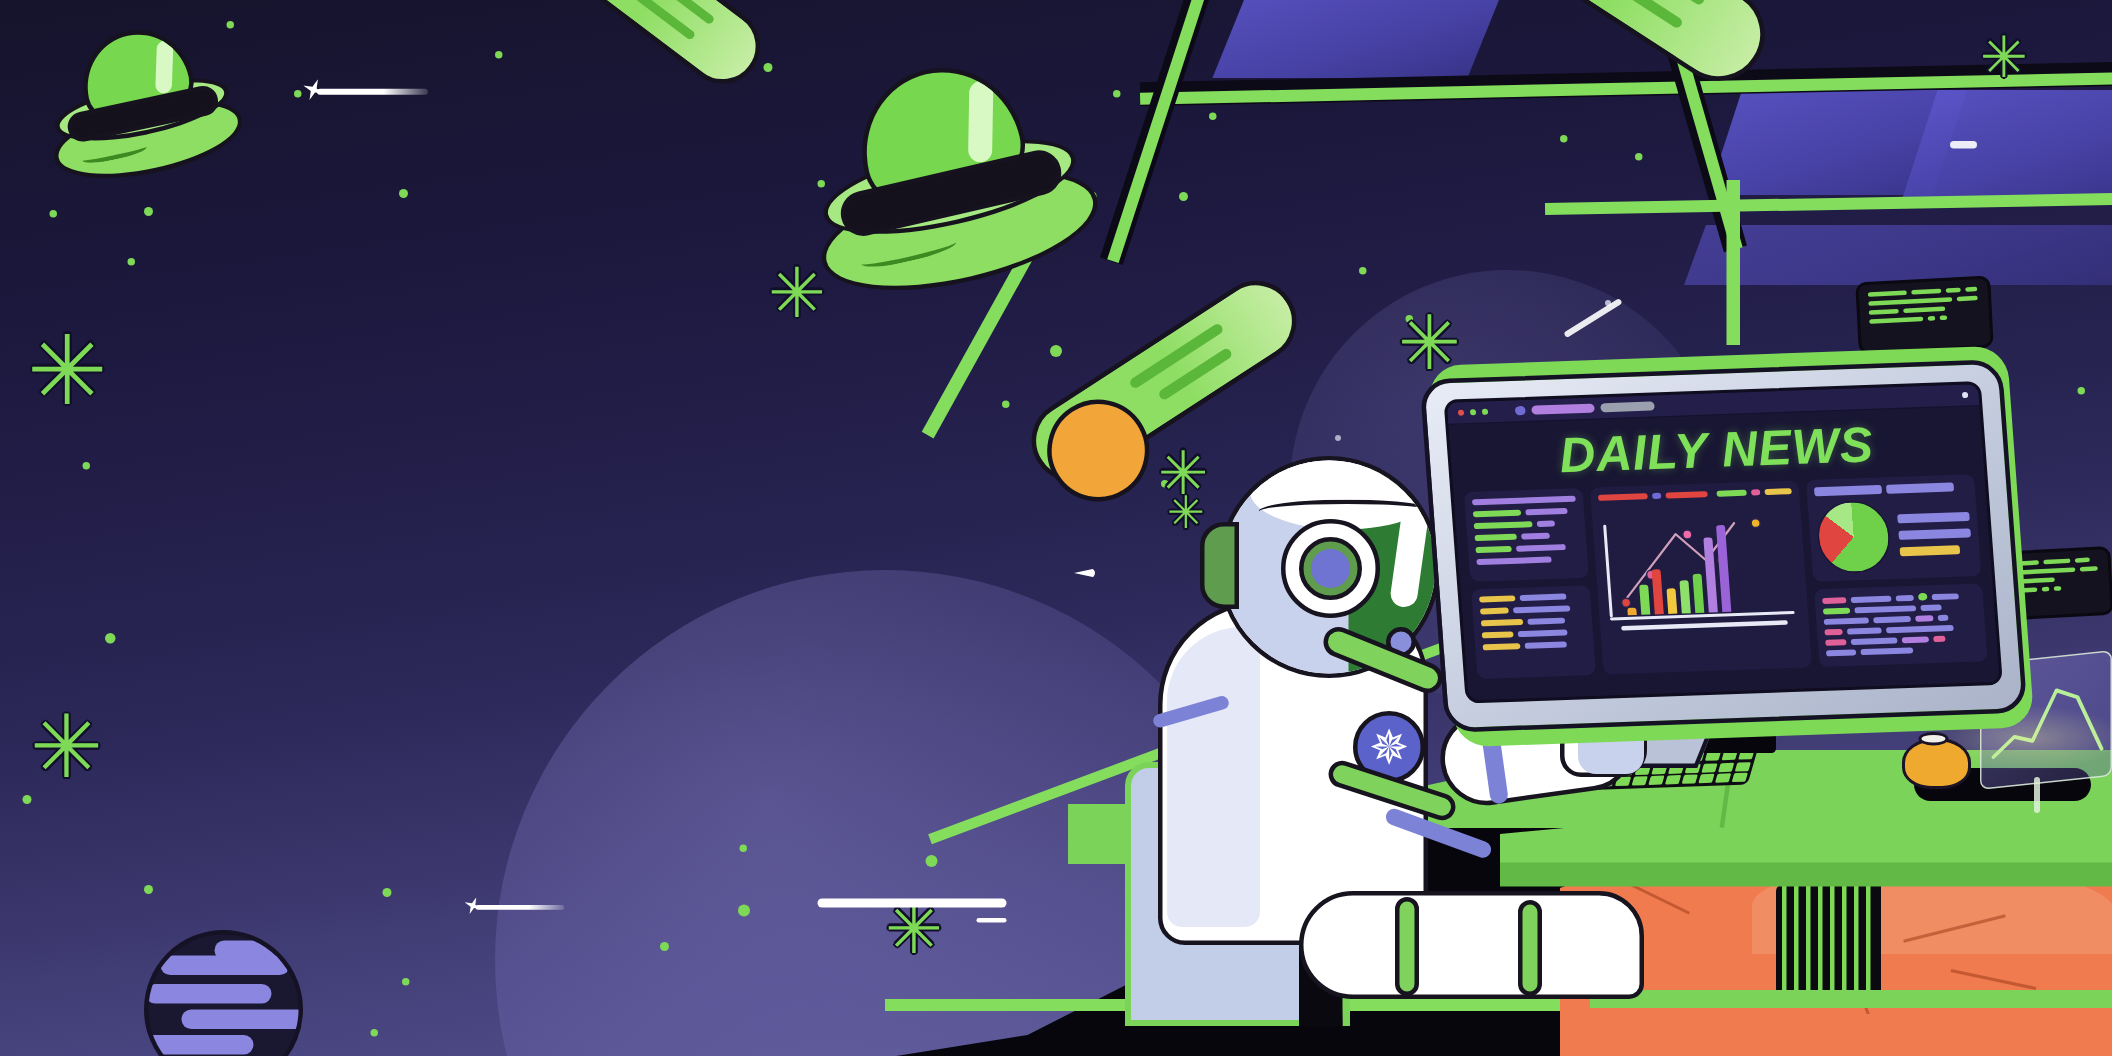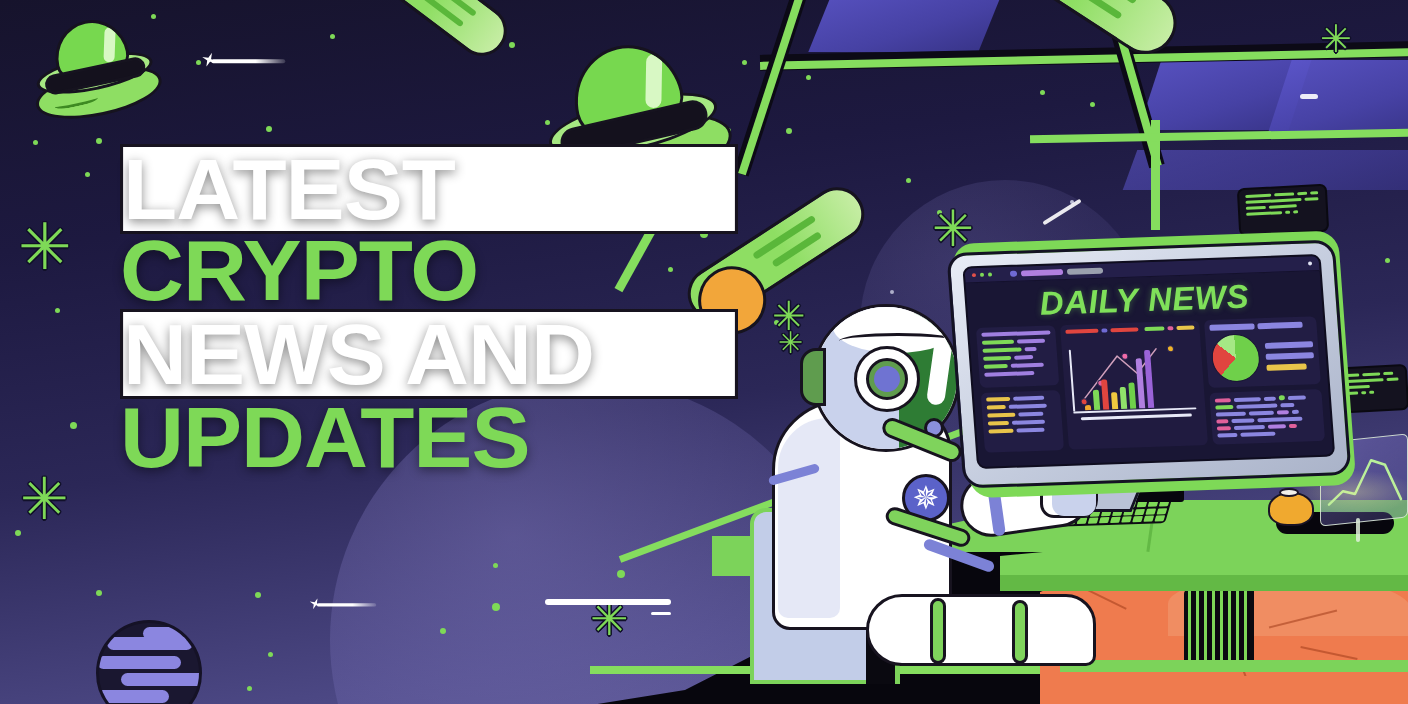--- a/index.html
+++ b/index.html
@@ -398,26 +398,20 @@
 
   <div class="planet-stripe" style="left:96px;top:620px;width:106px;height:106px;">
     <i style="left:8px;top:14px;width:86px;height:13px;"></i>
     <i style="left:-2px;top:33px;width:84px;height:13px;"></i>
     <i style="left:22px;top:50px;width:92px;height:13px;"></i>
     <i style="left:-8px;top:67px;width:78px;height:13px;"></i>
 
     <i style="left:44px;top:4px;width:60px;height:13px;"></i>
   </div>
 
-  <div id="headline">
-    <div class="line white l1">LATEST</div>
-    <div class="line green l2">CRYPTO</div>
-    <div class="line white l3">NEWS AND</div>
-    <div class="line green l4">UPDATES</div>
-  </div>
 
   <div class="floor-black" style="left:560px;top:540px;width:860px;height:170px;clip-path:polygon(125px 150px, 420px 0px, 860px 0px, 860px 170px, 0px 170px);"></div>
   <div class="beam" style="left:620px;top:556px;width:400px;height:7px;transform:rotate(-20.5deg);transform-origin:left center;"></div>
   <div class="beam" style="left:590px;top:666px;width:830px;height:8px;"></div>
 
   <div class="mars" style="left:1040px;top:570px;width:370px;height:134px;clip-path:polygon(0 22px,48px 4px,150px 12px,250px 0px,370px 14px,370px 134px,0 134px);"></div>
   <div class="mars2" style="left:1168px;top:576px;width:242px;height:60px;border-radius:60% 70% 0 0;"></div>
   <div class="mars-line" style="left:1075px;top:596px;width:54px;transform:rotate(26deg);"></div>
   <div class="mars-line" style="left:1268px;top:618px;width:70px;transform:rotate(-14deg);"></div>
   <div class="mars-line" style="left:1300px;top:652px;width:58px;transform:rotate(12deg);"></div>

